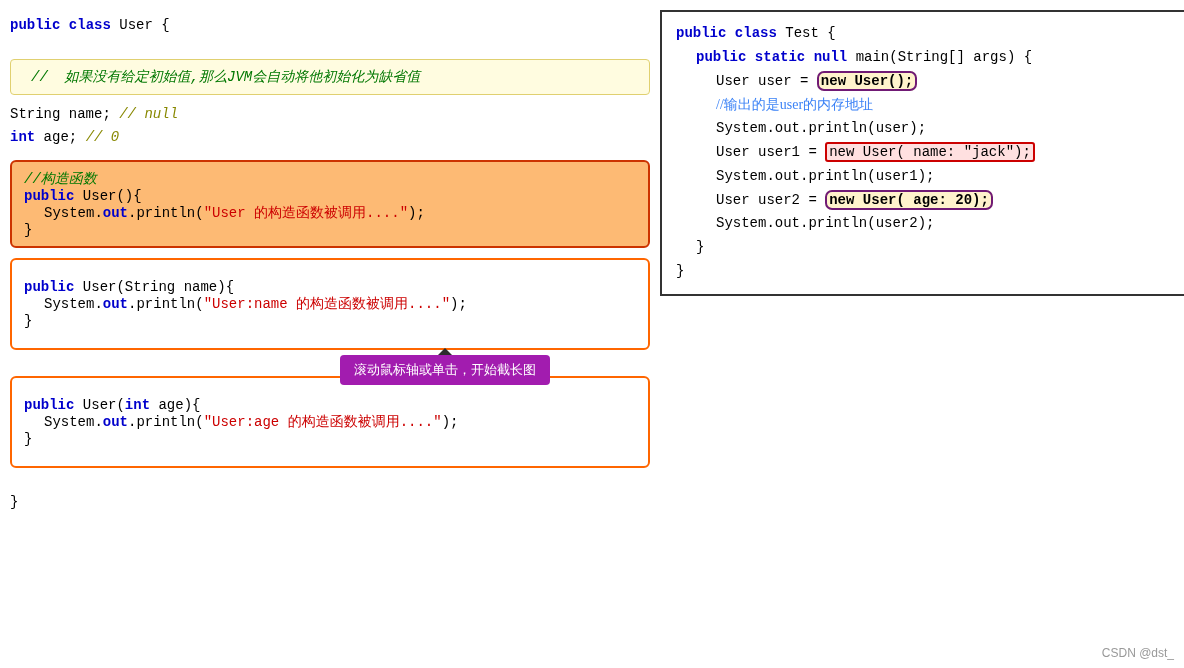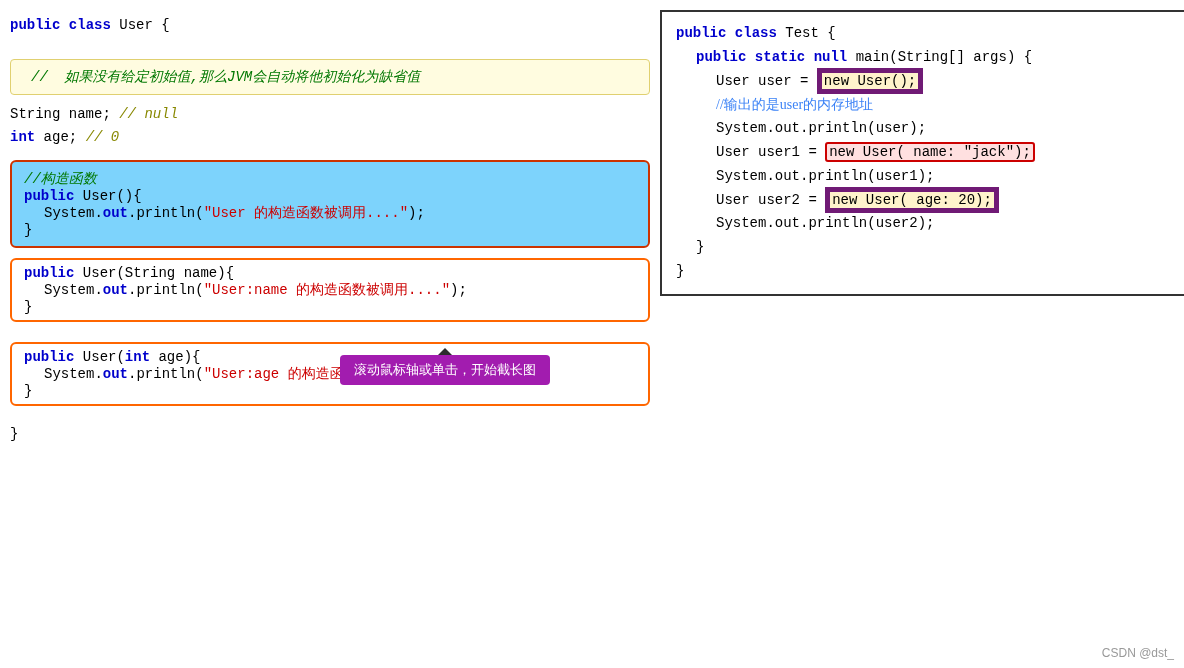--- a/index.html
+++ b/index.html
@@ -43,28 +43,28 @@
       margin-bottom: 8px;
       padding: 4px 0;
     }
 
     
     .constructor-box {
       border: 2px solid #cc3300;
       border-radius: 6px;
       padding: 8px 12px;
       margin-bottom: 10px;
-      background: #7dd3fc;
+      background: #fdba74;
     }
 
     .constructor-box-orange {
       border: 2px solid #ff6600;
       border-radius: 6px;
-      padding: 5px 12px;
-      margin-bottom: 20px;
+      padding: 19px 12px;
+      margin-bottom: 26px;
       background: #fff;
     }
 
     
     .comment-yellow-box {
       background: #fffce0;
       border: 1px solid #e0d070;
       border-radius: 4px;
       padding: 6px 20px;
       margin-bottom: 8px;
@@ -81,24 +81,24 @@
       padding: 10px 14px;
       width: 530px;
       background: #fff;
       font-family: 'Courier New', Courier, monospace;
       font-size: 14px;
       line-height: 1.7;
     }
 
     .highlight-orange {
       background: #fff3cc;
-      border: 5px solid #701a75;
-      border-radius: 0;
+      border: 2px solid #701a75;
+      border-radius: 7px;
       padding: 0 2px;
-      font-weight: normal;
+      font-weight: bold;
     }
 
     .highlight-red {
       background: #ffe0e0;
       border: 2px solid #cc0000;
       border-radius: 3px;
       padding: 0 2px;
     }
 
     .chinese-text {

